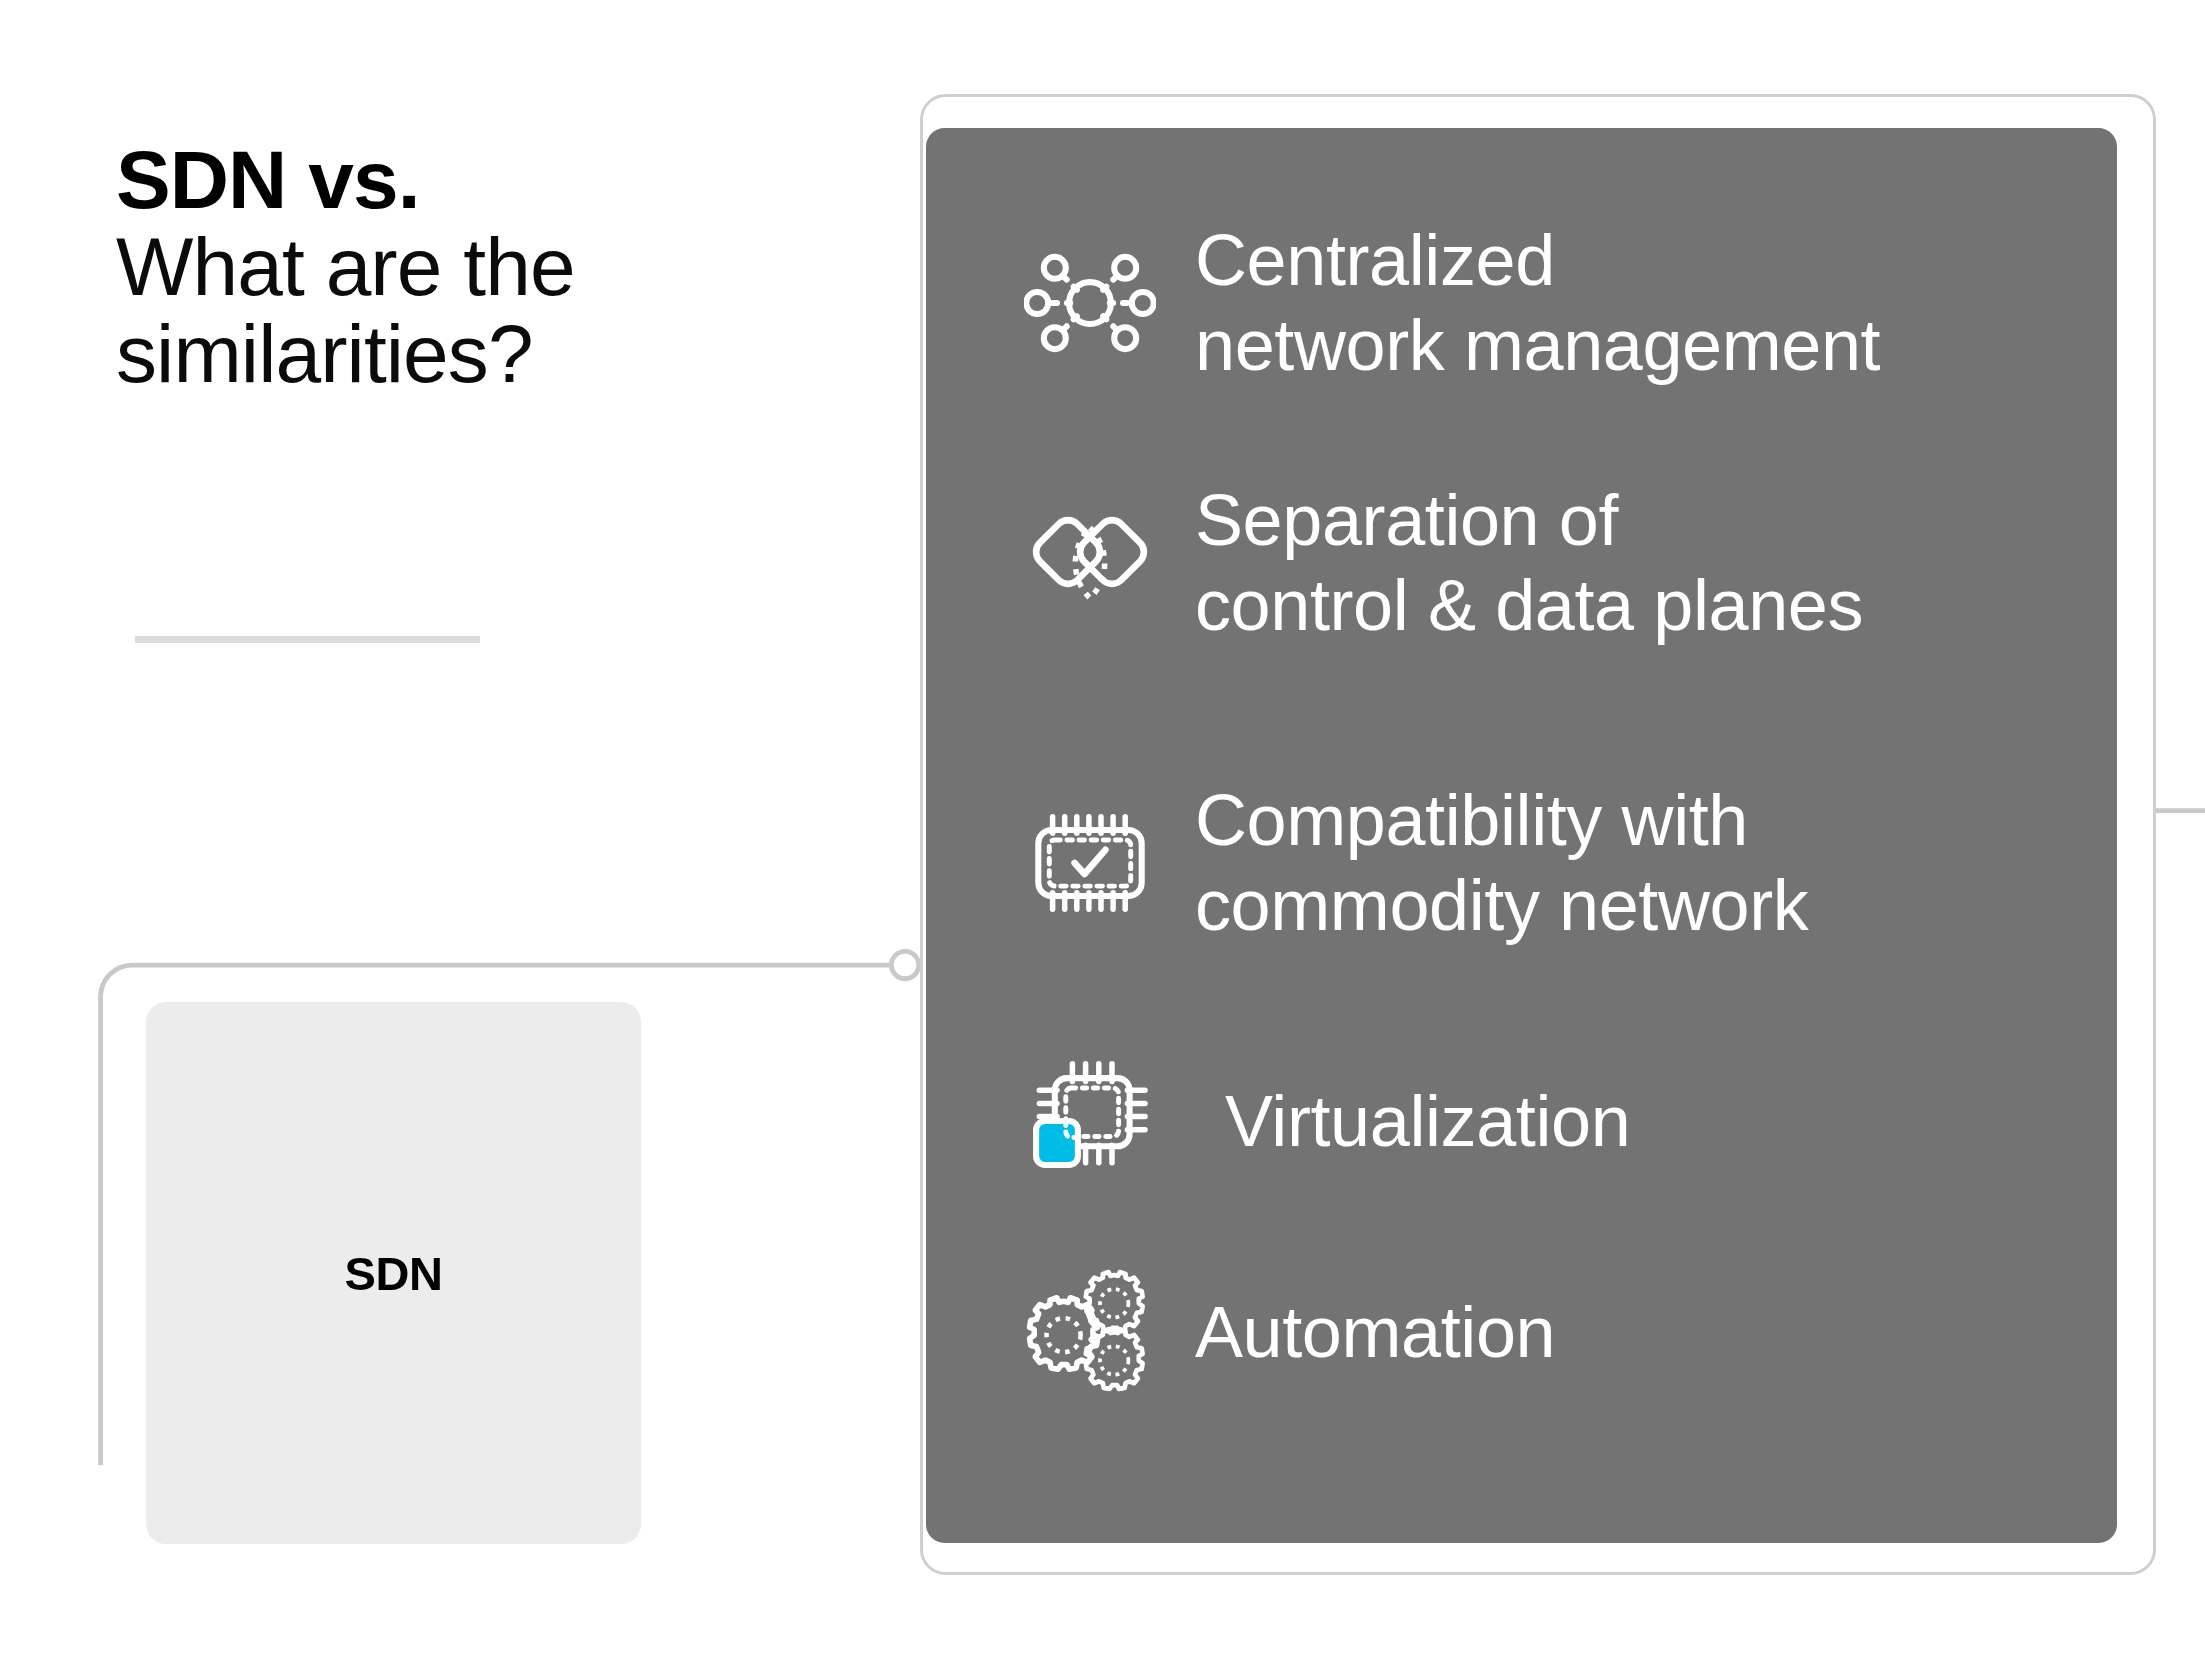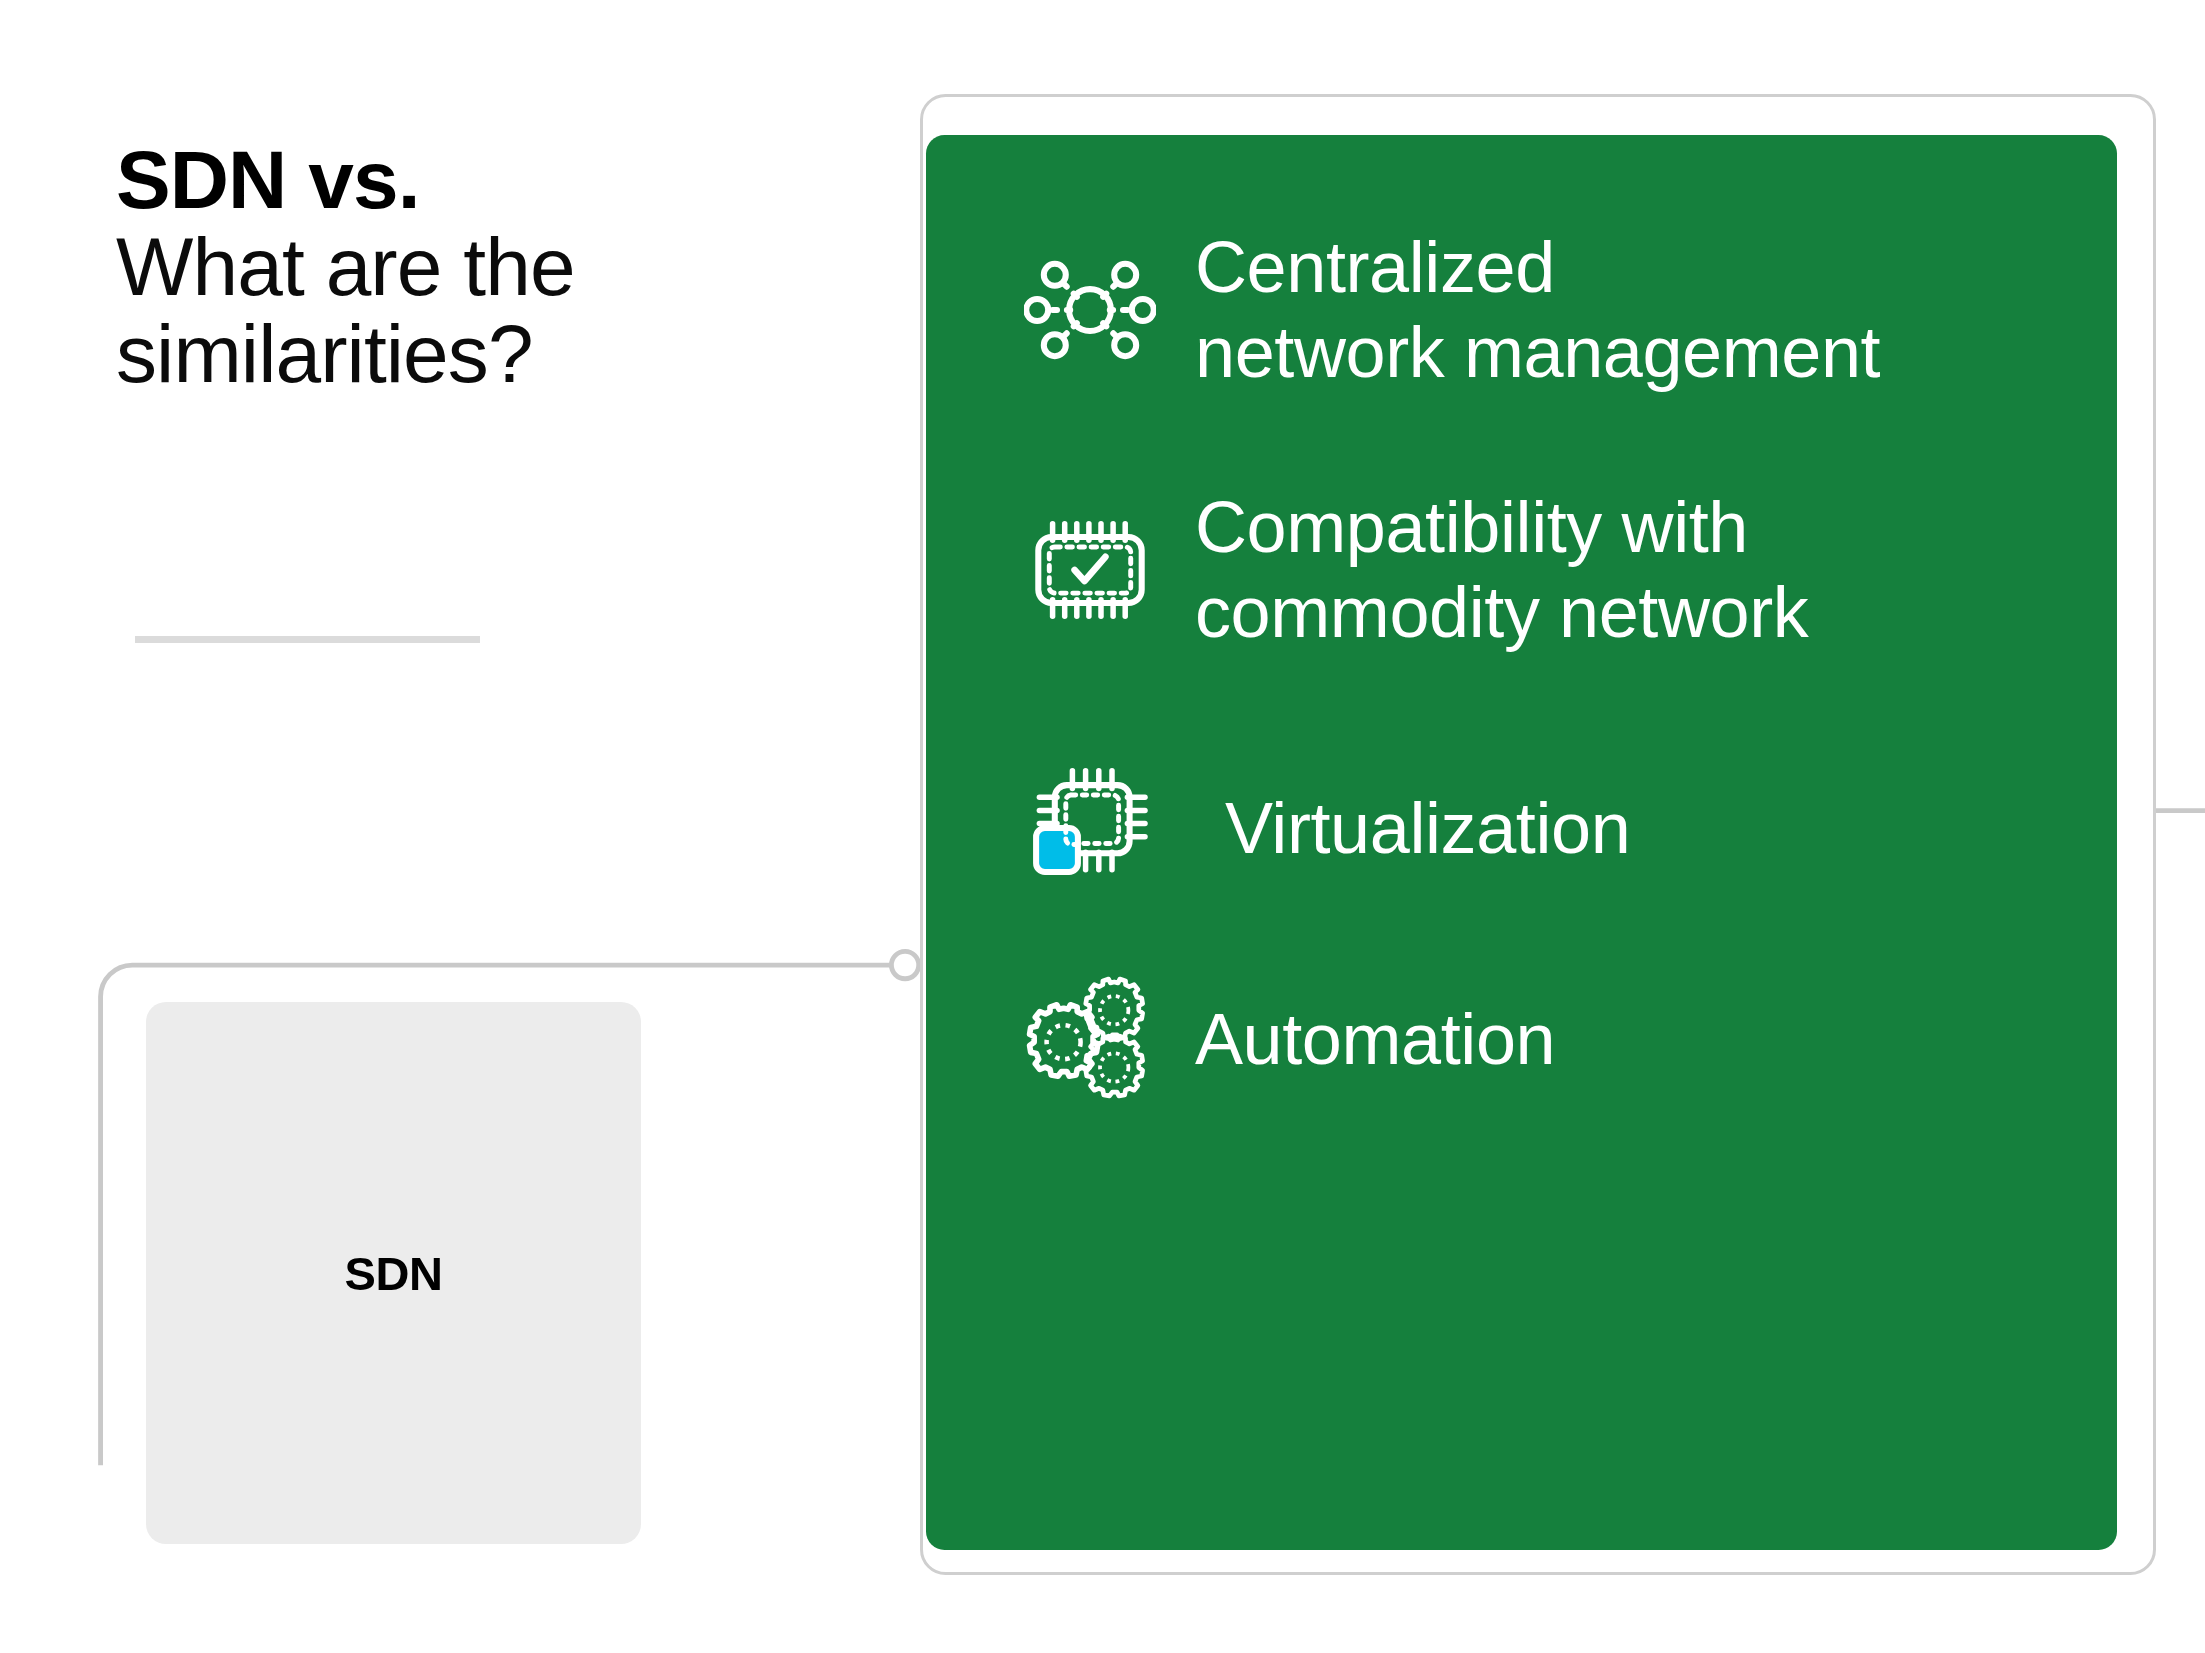--- a/index.html
+++ b/index.html
@@ -41,22 +41,22 @@
   }
   #box-sdn{left:146px;top:1002px;width:495px;height:542px;}
 
   
   #center-card{
     position:absolute;left:920px;top:94px;width:1236px;height:1481px;
     background:#ffffff;border:3.1px solid #cfcfcf;border-radius:25.6px;
     box-sizing:border-box;z-index:3;
   }
   #blue-panel{
-    position:absolute;left:926px;top:135px;width:1191px;height:1415px;
-    background:#15803d;border-radius:18.5px;z-index:6;
+    position:absolute;left:926px;top:128px;width:1191px;height:1415px;
+    background:#737373;border-radius:18.5px;z-index:6;
     padding:0;box-sizing:border-box;overflow:hidden;
   }
   .feature-list{
     position:absolute;left:0;top:0;width:100%;height:100%;
     display:flex;flex-direction:column;justify-content:flex-start;
     padding-top:64px;box-sizing:border-box;
   }
   .feature-row{
     display:flex;align-items:center;
     padding-left:98px;
@@ -125,20 +125,33 @@
               <circle cx="108" cy="60" r="10"></circle>
               <circle cx="28" cy="92" r="10"></circle>
               <circle cx="92" cy="92" r="10"></circle>
             </g>
           </svg>
         </span>
         <span class="feature-text">Centralized
 network management</span>
       </div>
 
+      <div class="feature-row r1">
+        <span class="feature-icon">
+          <svg width="132" height="132" viewBox="0 0 120 120">
+            <g fill="none" stroke="#ffffff" stroke-width="6" stroke-linejoin="round">
+              <rect x="16" y="26" width="48" height="48" rx="12" transform="rotate(45 40 50)"></rect>
+              <rect x="56" y="26" width="48" height="48" rx="12" transform="rotate(45 80 50)"></rect>
+              <path d="M 60 28 A 45 45 0 0 1 60 92 A 45 45 0 0 1 60 28 Z" stroke-dasharray="5 7" stroke-width="5"></path>
+            </g>
+          </svg>
+        </span>
+        <span class="feature-text">Separation of
+control &amp; data planes</span>
+      </div>
 
       <div class="feature-row r2">
         <span class="feature-icon">
           <svg width="132" height="132" viewBox="0 0 120 120">
             <g stroke="#ffffff" fill="none" stroke-width="5.5" stroke-linecap="round">
               <g stroke-width="5">
                 <line x1="26" y1="18" x2="26" y2="33"></line>
                   <line x1="37" y1="18" x2="37" y2="33"></line>
                 <line x1="48" y1="18" x2="48" y2="33"></line>
                   <line x1="59" y1="18" x2="59" y2="33"></line>

